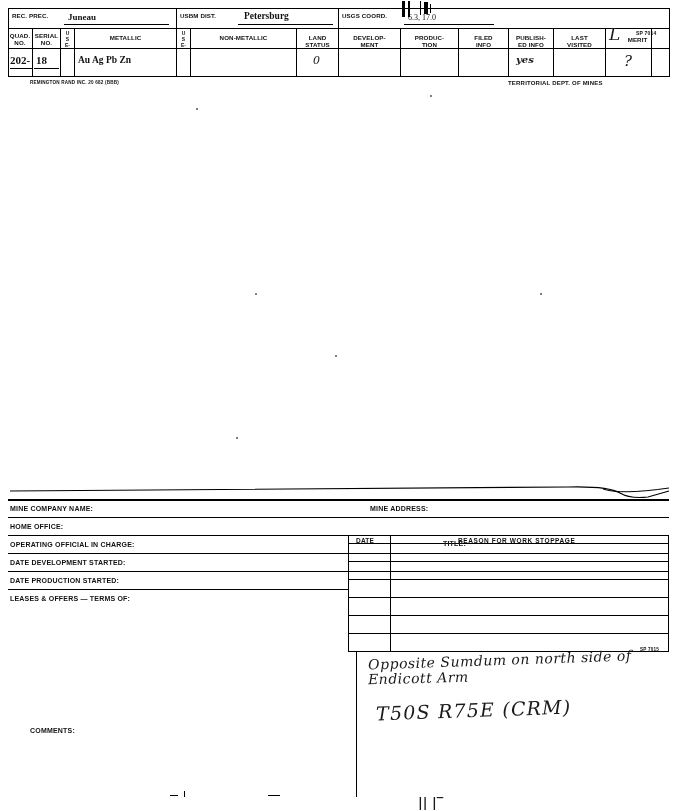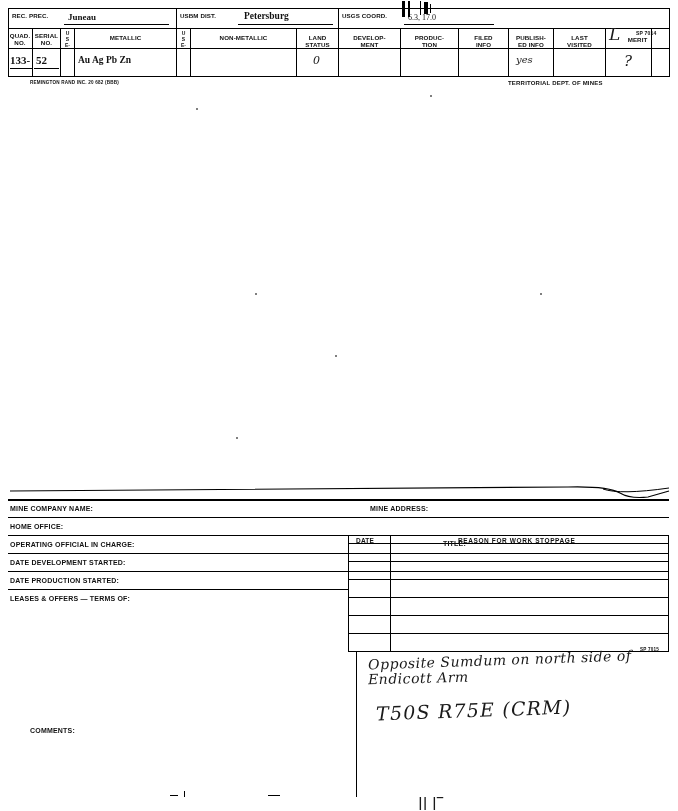--- a/index.html
+++ b/index.html
@@ -102,25 +102,25 @@
     <div class="lbl2" style="position:absolute;left:331px;top:26px;width:61px;">DEVELOP-<br>MENT</div>
     <div class="lbl2" style="position:absolute;left:393px;top:26px;width:57px;">PRODUC-<br>TION</div>
     <div class="lbl2" style="position:absolute;left:451px;top:26px;width:49px;">FILED<br>INFO</div>
     <div class="lbl2" style="position:absolute;left:501px;top:26px;width:44px;">PUBLISH-<br>ED INFO</div>
     <div class="lbl2" style="position:absolute;left:546px;top:26px;width:51px;">LAST<br>VISITED</div>
     <div class="lbl2" style="position:absolute;left:598px;top:28px;width:63px;">MERIT</div>
     <div class="lbl2" style="position:absolute;left:598px;top:28px;width:0px;"></div>
 
     <div class="vl" style="left:643px;top:20px;height:48px;"></div>
 
-    <div class="typed" style="position:absolute;left:2px;top:46px;font-size:11px;">133-</div>
-    <div class="typed" style="position:absolute;left:28px;top:46px;font-size:11px;">52</div>
+    <div class="typed" style="position:absolute;left:2px;top:46px;font-size:11px;">202-</div>
+    <div class="typed" style="position:absolute;left:28px;top:46px;font-size:11px;">18</div>
     <div class="typed" style="position:absolute;left:70px;top:47px;font-size:9.5px;">Au Ag Pb Zn</div>
     <div class="hw" style="position:absolute;left:305px;top:46px;font-size:11px;">0</div>
-    <div class="hw" style="position:absolute;left:508px;top:46px;font-size:10px;">yes</div>
+    <div class="hw" style="position:absolute;left:508px;top:46px;font-size:10px;font-weight:bold;">yes</div>
     <div class="hw" style="position:absolute;left:616px;top:44px;font-size:15px;">?</div>
 
     <div class="uline" style="left:2px;top:60px;width:22px;"></div>
     <div class="uline" style="left:26px;top:60px;width:25px;"></div>
 
     <div class="smallnote" style="left:22px;top:72px;font-size:4.6px;">REMINGTON RAND INC. 20        682        (BBB)</div>
     <div class="smallnote" style="left:500px;top:72px;font-size:6px;">TERRITORIAL  DEPT.  OF  MINES</div>
   </div>
 
   <div class="spk" style="left:196px;top:108px;width:2px;height:2px;"></div>

